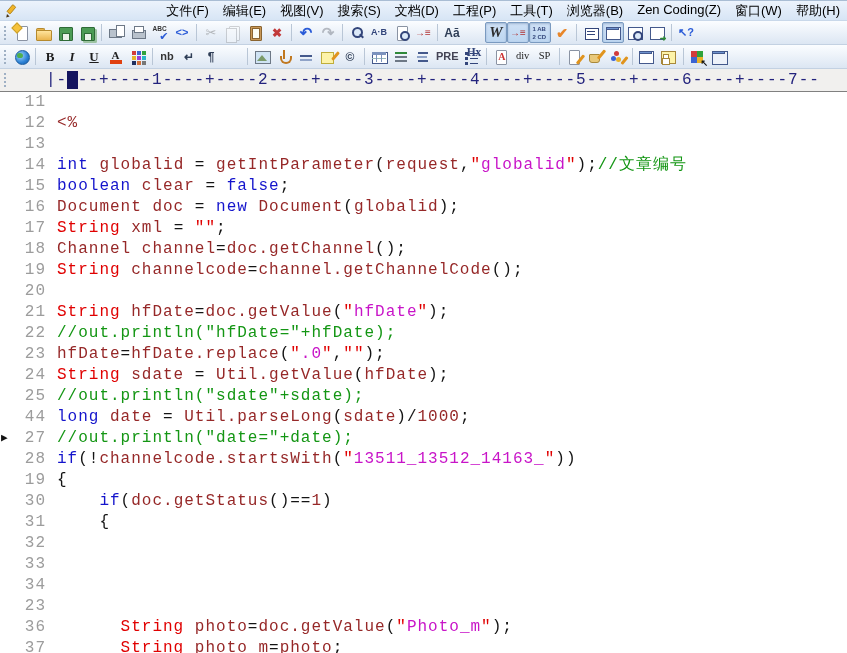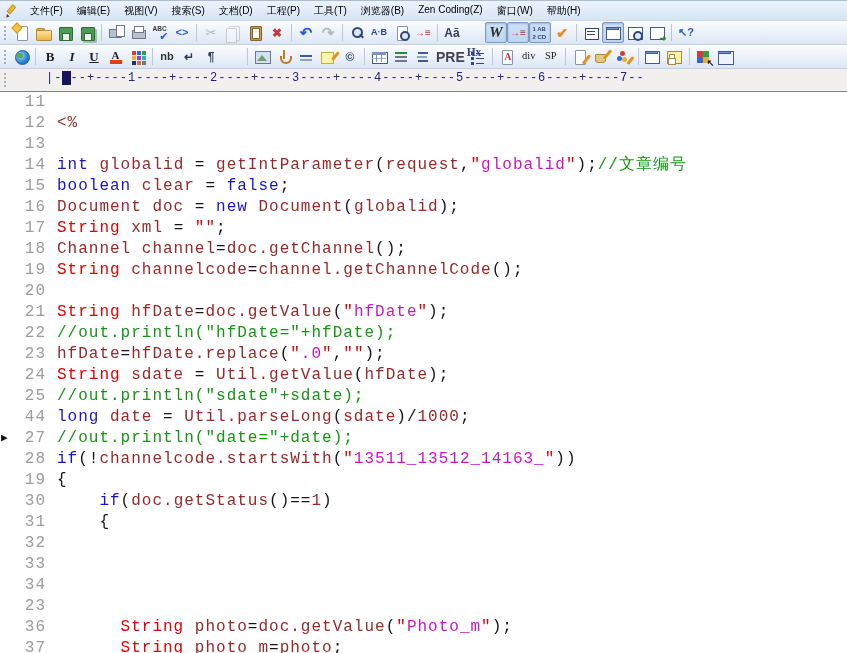--- a/index.html
+++ b/index.html
@@ -1,21 +1,21 @@
 <!DOCTYPE html>
 <html style="--c-keyword: #1414CC; --c-type: #E00000; --c-identifier: #962828; --c-operator: #141414; --c-string-quote: #E00000; --c-string-content: #C814C8; --c-comment: #149614; --c-line-number: #9C9C9C; --c-ruler: #23237D; --c-ruler-block: #15155F; --c-background: #FFFFFF;"><head>
 <meta charset="utf-8">
 <style>
   html,body{margin:0;padding:0;background:#cfd6e0;}
   .app{width:847px;height:653px;overflow:hidden;position:relative;background:#fff;
        font-family:"Liberation Sans",sans-serif;border-top:1px solid #a9bdd4;box-sizing:border-box;}
 
   
   .menubar{height:19px;display:flex;align-items:center;background:linear-gradient(#ecf3fc,#d7e5f5);
-           border-bottom:1px solid #c9d8ea;font-size:10px;color:#000;}
+           border-bottom:1px solid #c9d8ea;font-size:13px;color:#000;justify-content:space-between;}
   .appicon{width:18px;height:16px;margin:0 3px 0 2px;display:flex;align-items:center;justify-content:center;}
   .menu-item{padding:2px 7px;cursor:default;white-space:nowrap;}
 
   
   .toolbar{height:24px;display:flex;align-items:center;background:linear-gradient(#fbfdff,#dce6f3);
            border-bottom:1px solid #c3d1e2;padding-left:1px;box-sizing:border-box;}
   .grip{width:5px;height:16px;margin:0 2px;
         background-image:radial-gradient(circle,#9fb0c4 1px,transparent 1.3px);background-size:4px 4px;}
   .tsep{width:1px;height:17px;background:#b9c6d6;margin:0 3px;}
   .tbtn{height:21px;min-width:22px;border:1px solid transparent;border-radius:2px;display:flex;
@@ -29,21 +29,21 @@
   .tx.serifU{font-family:"Liberation Serif",serif;font-size:13px;text-decoration:underline;color:#1d1d1d;}
   .tx.red{color:#c23a3a;font-size:12px;}
   .tx.undo{color:#2a5bd7;font-size:15px;font-weight:bold;}
   .tx.orange{color:#e8862a;font-size:14px;}
   .tx.blue{color:#2a5bd7;font-size:11px;}
   .tx.tiny{font-size:9px;color:#33457a;}
   .tx.goto{color:#b03030;font-size:10px;}
   .tx.hx{font-family:"Liberation Serif",serif;font-size:11.5px;color:#33457a;margin-top:40px;}
   .tx.plainb{font-size:12px;color:#2f3e57;}
   .tx.nb{font-size:11px;font-weight:bold;color:#333;}
-  .tx.pre{font-size:14px;color:#445;}
+  .tx.pre{font-size:11px;color:#445;}
   .tx.tag{font-family:"Liberation Serif",serif;font-size:10.5px;font-weight:normal;color:#222;}
   .tx.help{font-size:11px;color:#2a5bd7;}
   .tx.scissors{font-size:13px;color:#555;font-weight:normal;}
 
   
   .ic{display:inline-block;width:17px;height:16px;position:relative;}
   .ic.page-new::before,.ic.copy::before,.ic.pagemag::before,.ic.fonttag::before,.ic.scriptedit::before{
       content:"";position:absolute;left:4px;top:1px;width:9px;height:13px;background:#fff;border:1px solid #8a93a3;border-radius:1px;}
   .ic.page-new::after{content:"";position:absolute;left:0;top:-1px;width:6px;height:6px;background:#f7c33c;border:1px solid #caa02c;transform:rotate(45deg);}
   .ic.copy::after{content:"";position:absolute;left:1px;top:3px;width:9px;height:13px;background:#fff;border:1px solid #8a93a3;}
@@ -104,21 +104,21 @@
   .ic.objedit::after{content:"";position:absolute;right:0;bottom:0;width:3px;height:9px;background:#e0941e;transform:rotate(40deg);border-radius:1px;}
   .ic.formy::before{background:#fdf3a9;border-color:#a8883a;}
   .ic.formy::after{content:"";position:absolute;left:3px;top:5px;width:4px;height:3px;border:1px solid #a8883a;background:#fff;box-shadow:0 5px 0 #fff,0 5px 0 1px #a8883a;}
   .ic.activex::before{content:"";position:absolute;left:2px;top:2px;width:6px;height:6px;background:#d23c3c;
       box-shadow:6px 0 0 #2fa23c,0 6px 0 #3c64d2,6px 6px 0 #e8b22a;}
   .ic.activex::after{content:"\2196";position:absolute;right:-2px;bottom:-3px;font-size:9px;color:#111;font-weight:bold;}
   .ic.dialog::before{width:14px;height:12px;background:#eef2fa;}
 
   
   .ruler{height:23px;background:#f1f0ee;border-bottom:1px solid #808080;position:relative;box-sizing:border-box;
-         font-family:"Liberation Mono","DejaVu Sans Mono",monospace;font-size:12px;letter-spacing:1px;
+         font-family:"Liberation Mono","DejaVu Sans Mono",monospace;font-size:16px;letter-spacing:1px;
          color:var(--c-ruler);display:flex;align-items:center;overflow:hidden;}
   .ruler .grip{position:absolute;left:1px;top:3px;}
   .ruler-text{position:absolute;left:46px;top:2px;white-space:pre;}
   .rblock{background:var(--c-ruler-block);color:transparent;}
 
   
   .editor{position:relative;height:563px;background:var(--c-background);overflow:hidden;
           font-family:"Liberation Mono","DejaVu Sans Mono",monospace;font-size:16px;letter-spacing:1px;}
   .line{position:relative;height:21px;line-height:21px;padding-left:57px;white-space:pre;}
   .ln{position:absolute;left:0;top:0;width:46px;text-align:right;color:var(--c-line-number);}

